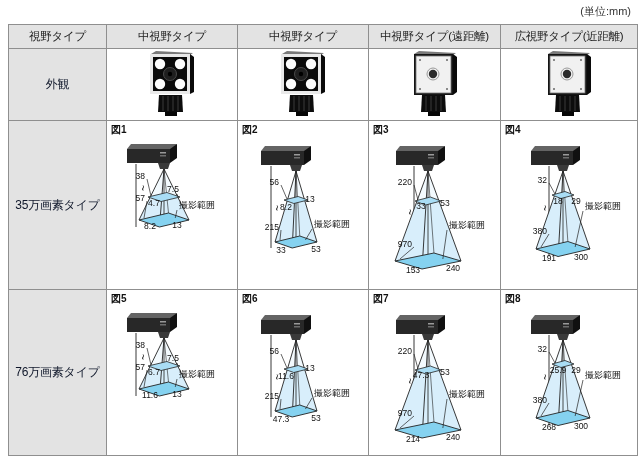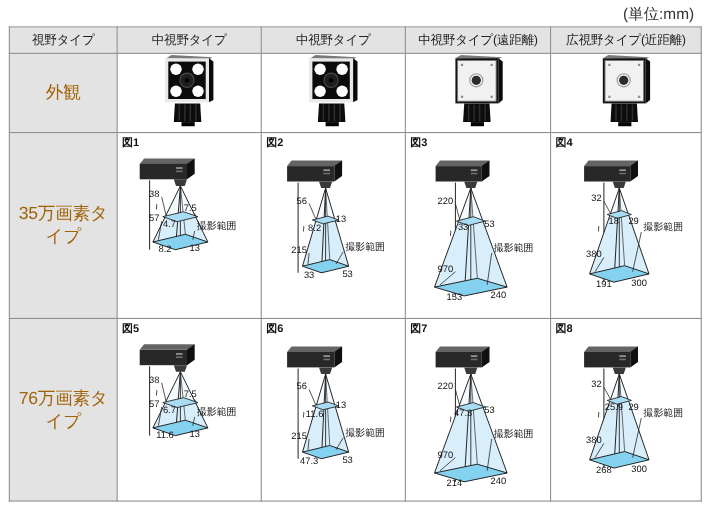--- a/index.html
+++ b/index.html
@@ -2,36 +2,36 @@
 <html style="--border: #8f8f8f; --hbg: #e3e3e3;"><head>
 <meta charset="utf-8">
 <style>
   html,body{margin:0;padding:0;}
   body{
     width:640px;height:461px;background:#ffffff;position:relative;
     font-family:"Liberation Sans","DejaVu Sans",sans-serif;color:#222;
     overflow:hidden;
   }
   .unit-label{
-    position:absolute;top:4px;right:9px;font-size:14px;color:#333;
+    position:absolute;top:4px;right:9px;font-size:11px;color:#333;
   }
   table.spec{
     position:absolute;left:8px;top:24px;border-collapse:collapse;table-layout:fixed;
   }
   table.spec td, table.spec th{
     border:1px solid var(--border,#8f8f8f);padding:0;overflow:hidden;
   }
   table.spec{border:1px solid #6f6f6f;}
   th.hdr{
     background:var(--hbg,#e3e3e3);font-weight:normal;font-size:11.5px;
     height:23px;text-align:center;color:#222;letter-spacing:-0.3px;
   }
   td.rowlabel{
-    background:var(--hbg,#e3e3e3);font-size:16px;text-align:center;vertical-align:middle;
-    color:#a16207;letter-spacing:-0.2px;
+    background:var(--hbg,#e3e3e3);font-size:12px;text-align:center;vertical-align:middle;
+    color:#0f172a;letter-spacing:-0.2px;
   }
   td.camcell{height:71px;text-align:center;vertical-align:middle;background:#fff;}
   td.figcell{vertical-align:top;background:#fff;}
   .figwrap{width:128px;height:164px;}
 </style>
 </head>
 <body>
 
 <div class="page">
   <div class="unit-label">(単位:mm)</div>

